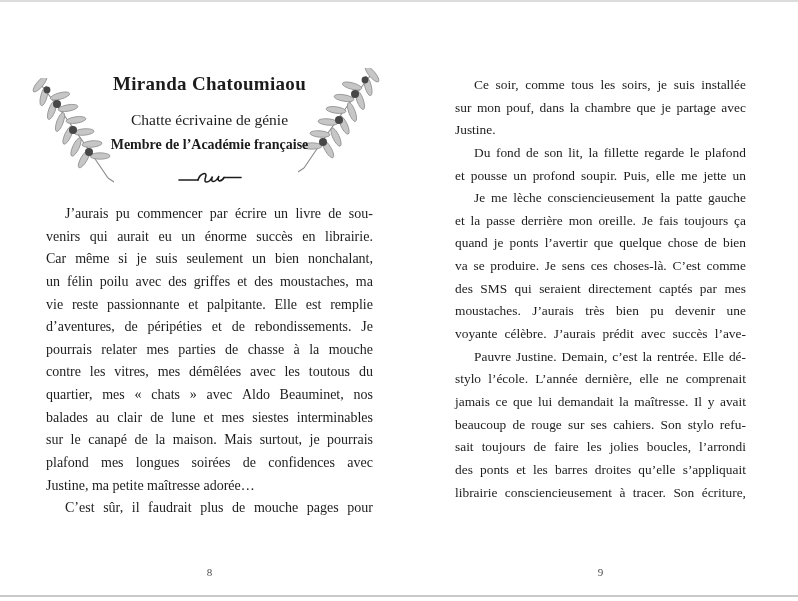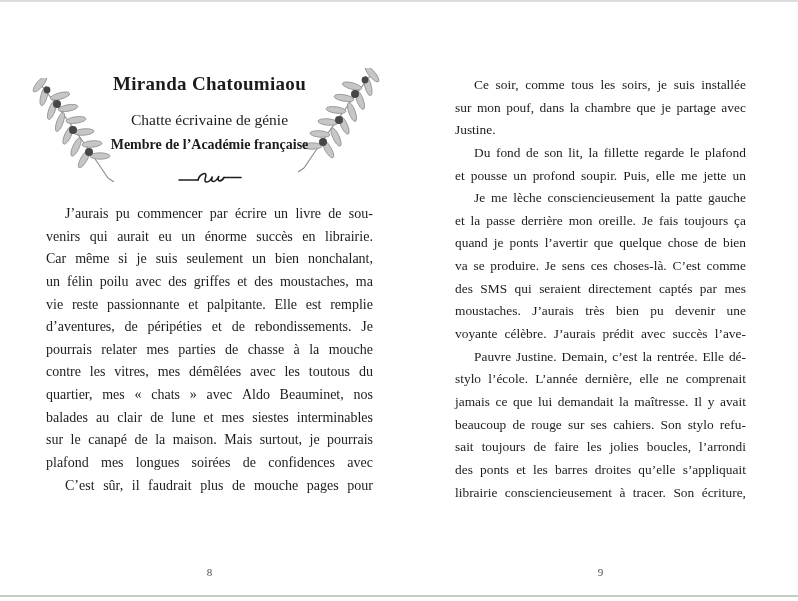--- a/index.html
+++ b/index.html
@@ -229,20 +229,21 @@
         </div>
         <div class="line justified">
           <span>plafond</span>
           <span>mes</span>
           <span>longues</span>
           <span>soirées</span>
           <span>de</span>
           <span>confidences</span>
           <span>avec</span>
         </div>
+        <div class="line last">Justine, ma petite maîtresse adorée…</div>
       </div>
       <div>
         <div class="line justified indent">
           <span>C’est</span>
           <span>sûr,</span>
           <span>il</span>
           <span>faudrait</span>
           <span>plus</span>
           <span>de</span>
           <span>mouche</span>

